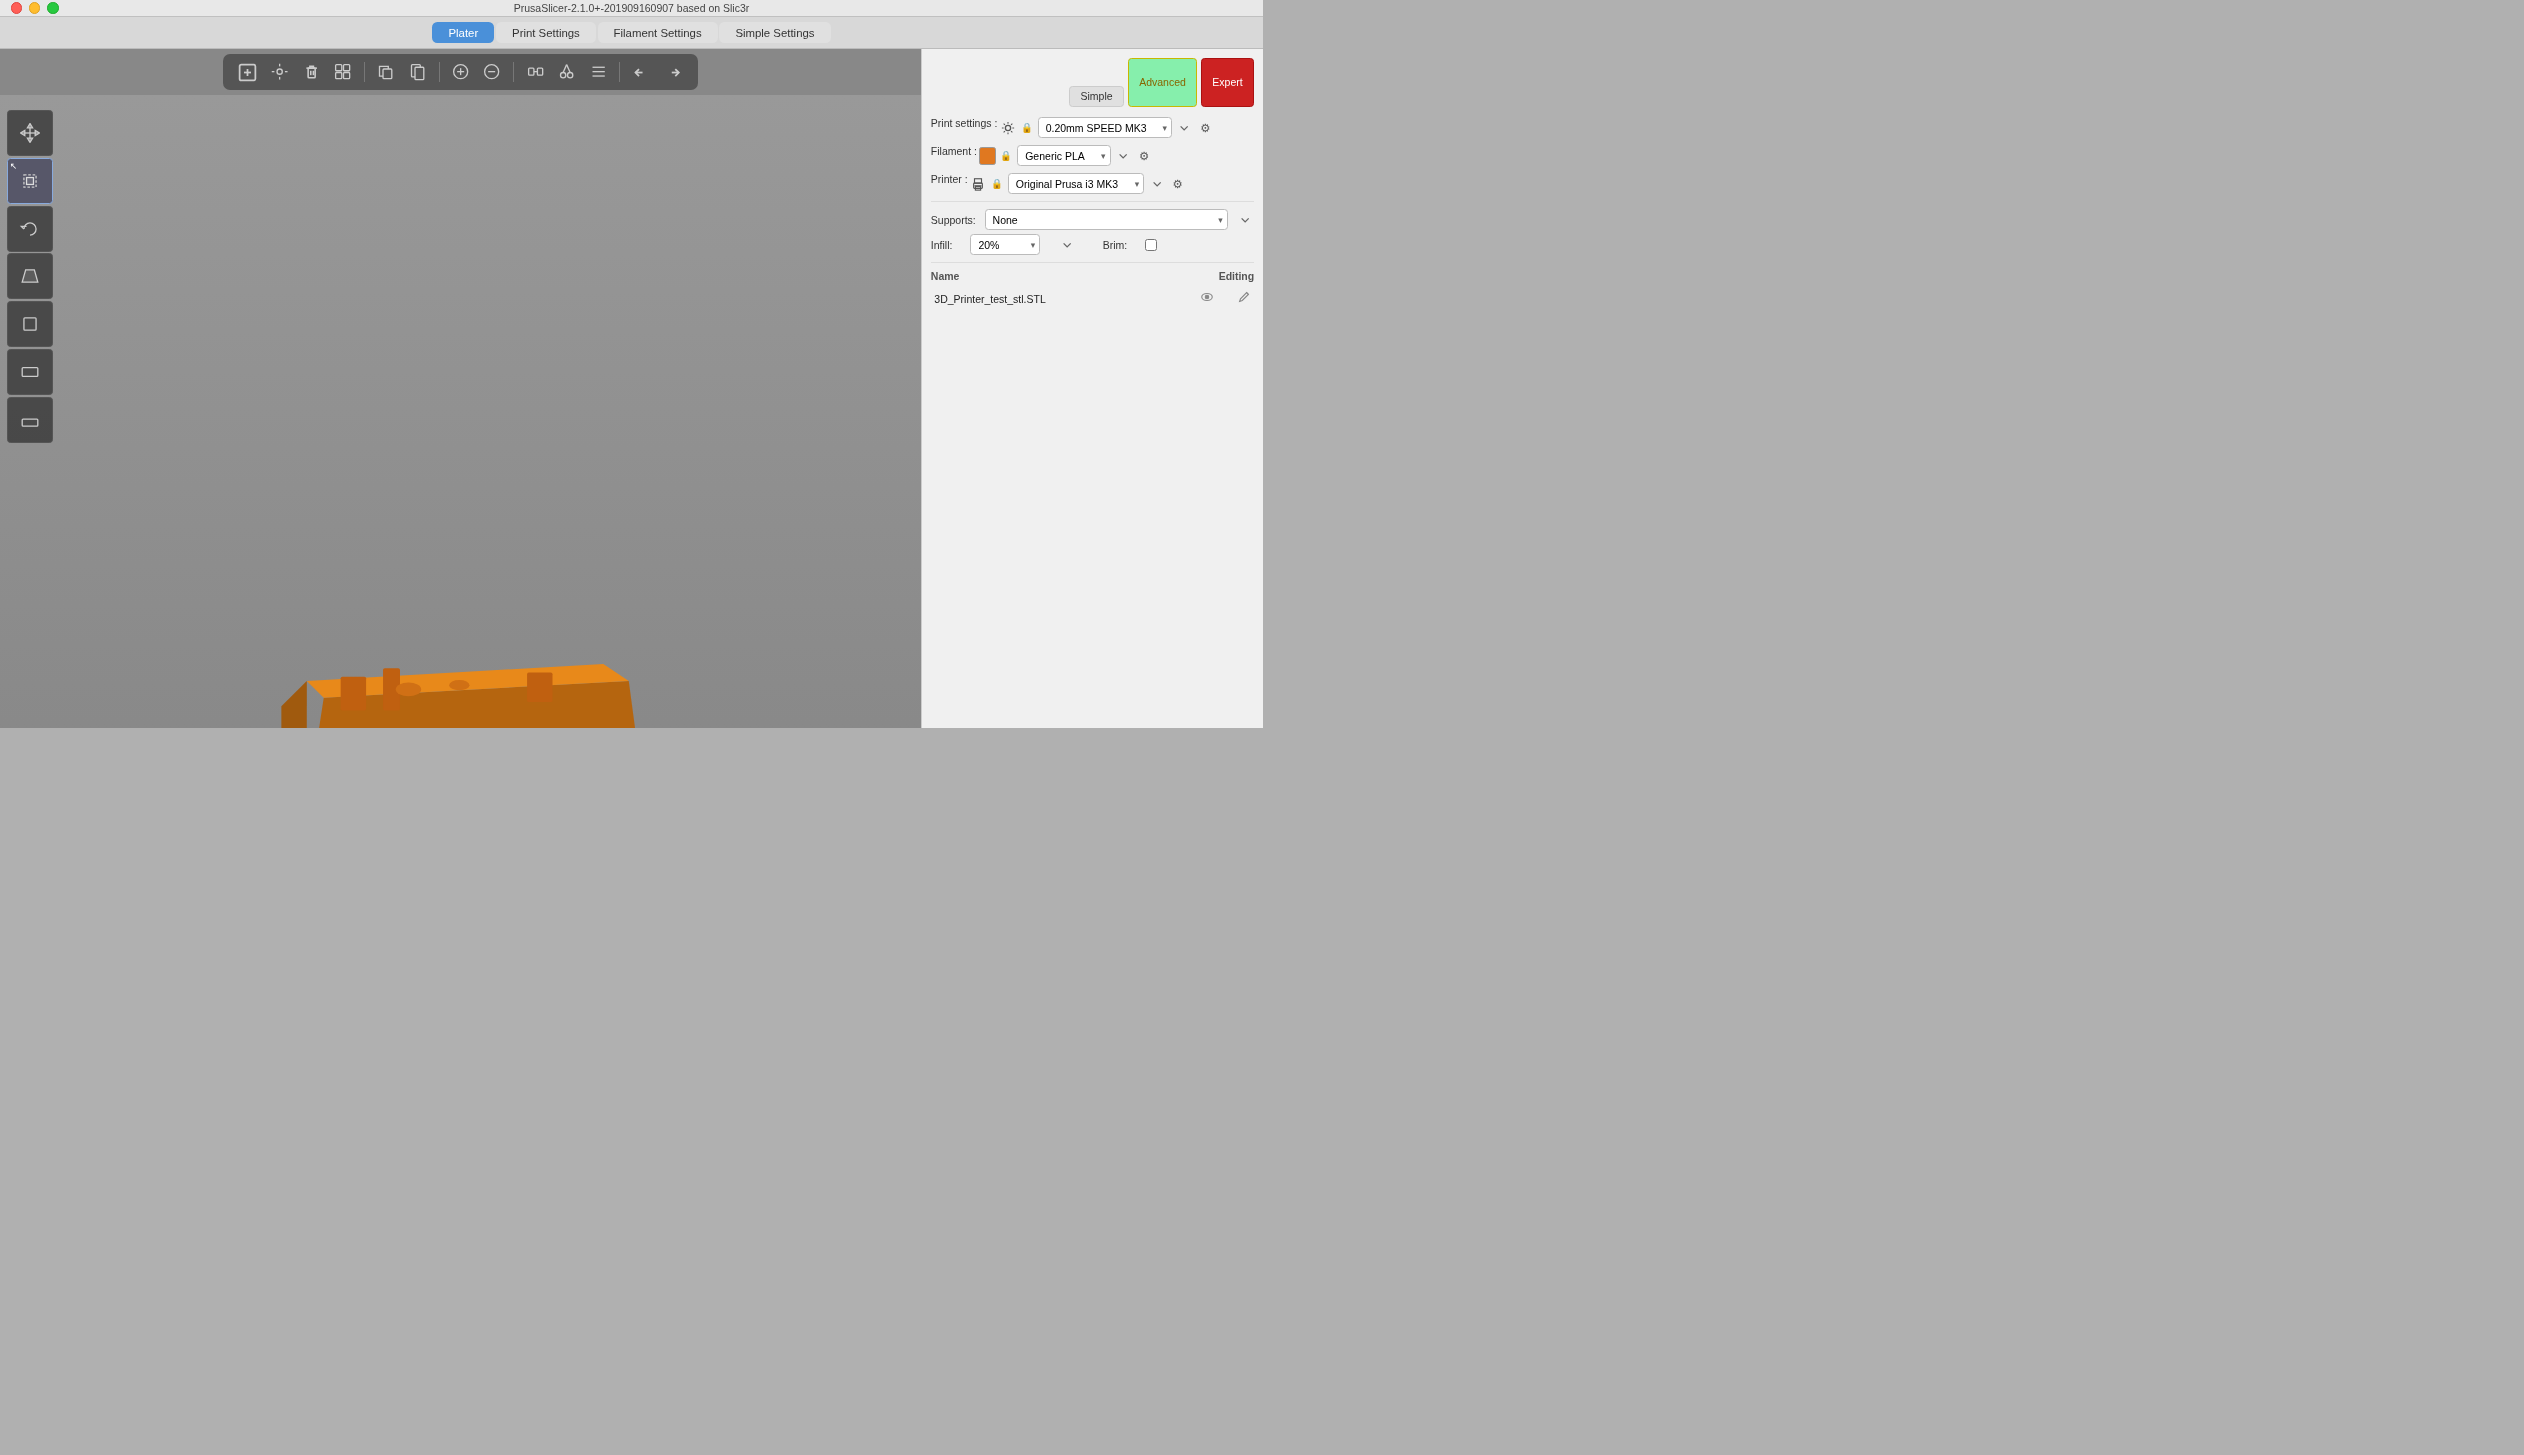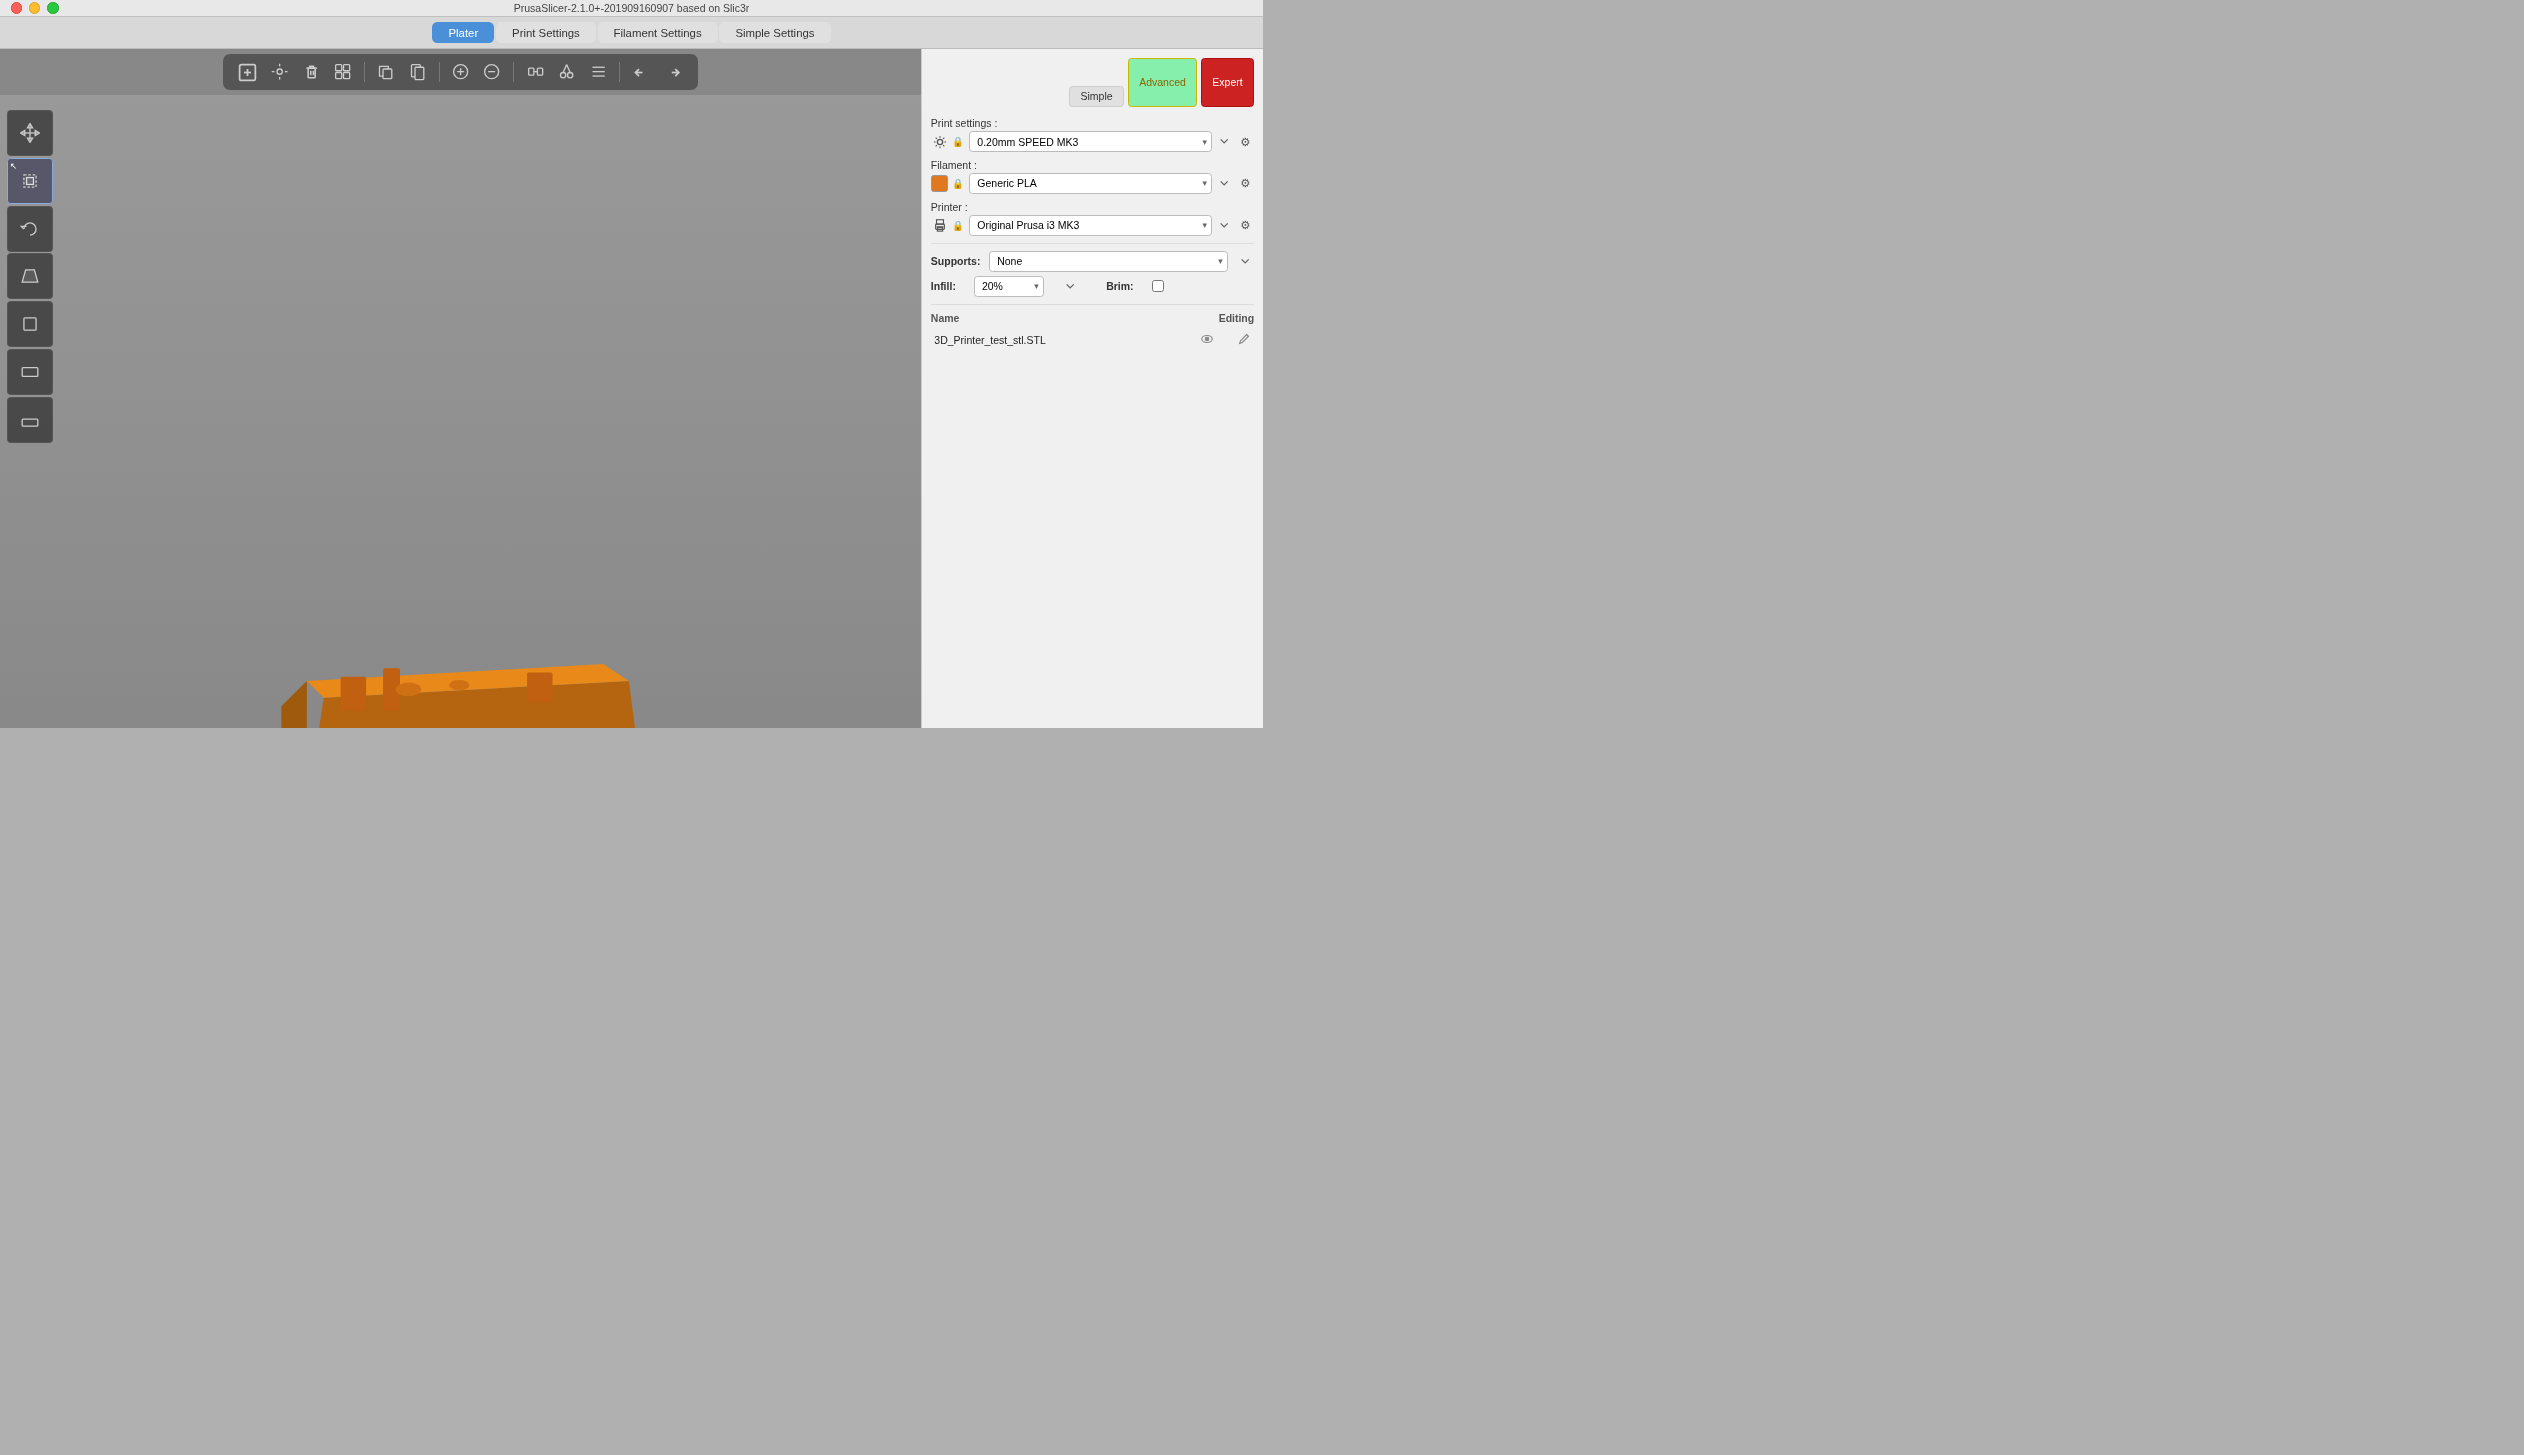--- a/index.html
+++ b/index.html
@@ -243,21 +243,20 @@
       cursor: pointer;
       font-family: inherit;
     }
     .mode-btn.simple { background: #e0e0e0; color: #333; margin-top: 28px; }
     .mode-btn.advanced { background: #86efac; color: #886600; border-color: #c8b800; }
     .mode-btn.expert { background: #cc2222; color: white; border-color: #aa1111; }
 
     
     .settings-row {
       display: flex;
-      flex-direction: column;
       gap: 1.8px;
     }
     .settings-label {
       font-size: 10.5px;
       color: #333;
       font-weight: 500;
     }
     .settings-control {
       display: flex;
       align-items: center;
@@ -329,21 +328,20 @@
 
     
     .inline-row {
       display: flex;
       align-items: center;
       gap: 8.8px;
     }
     .inline-label {
       font-size: 10.5px;
       color: #333;
-      font-weight: bold;
     }
     .inline-select-wrapper {
       position: relative;
       flex: 1;
     }
     .inline-select {
       width: 100%;
       padding: 3.5px 21px 3.5px 7px;
       border: 0.9px solid #bbb;
       border-radius: 3.5px;

